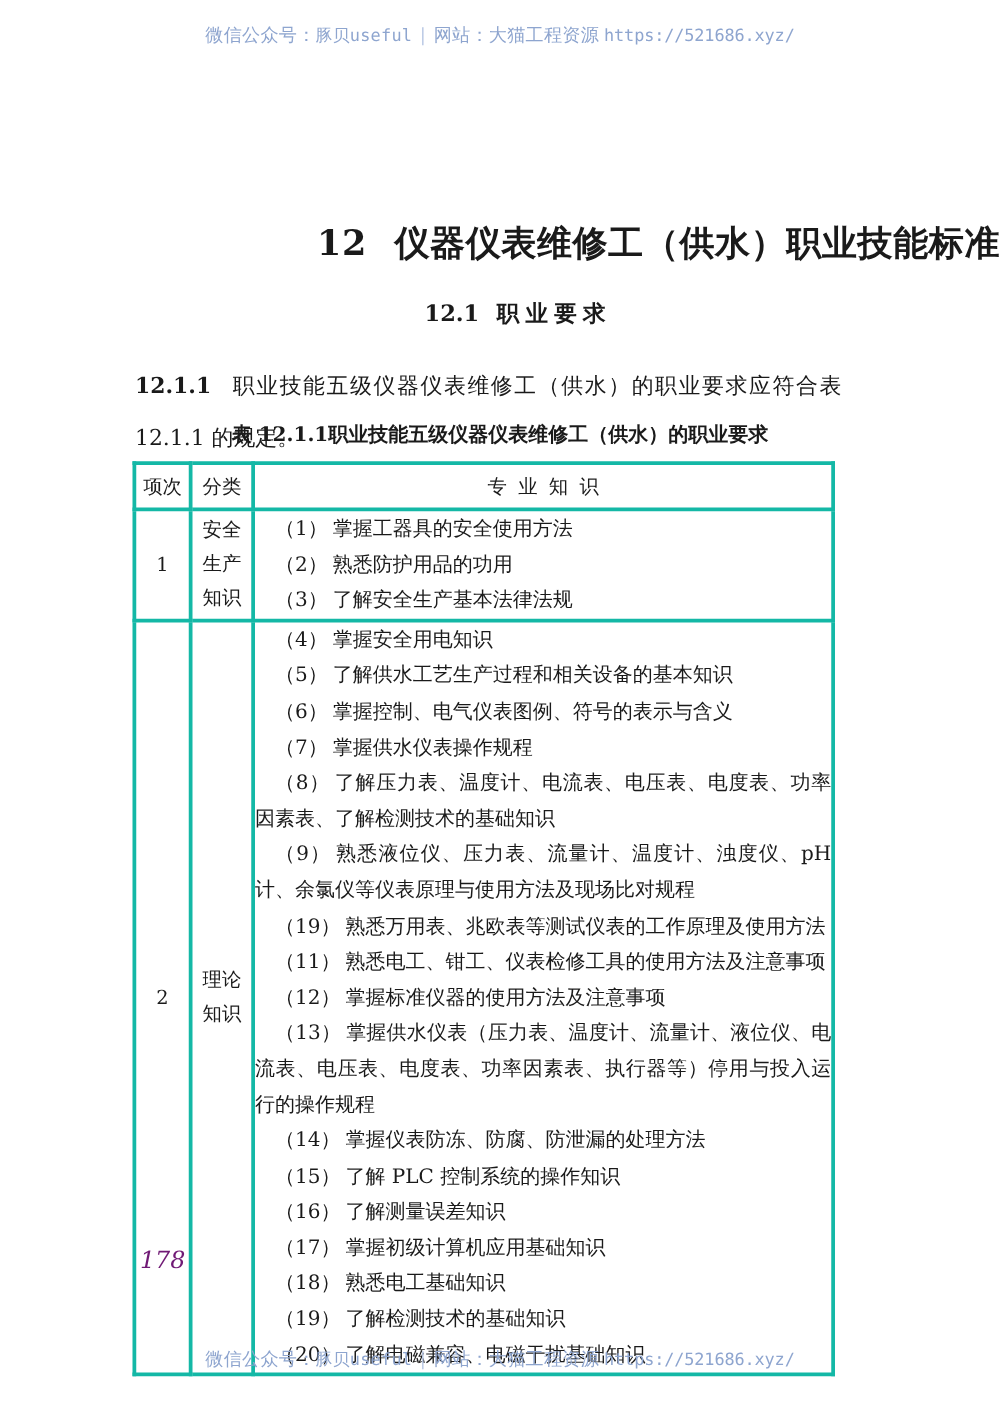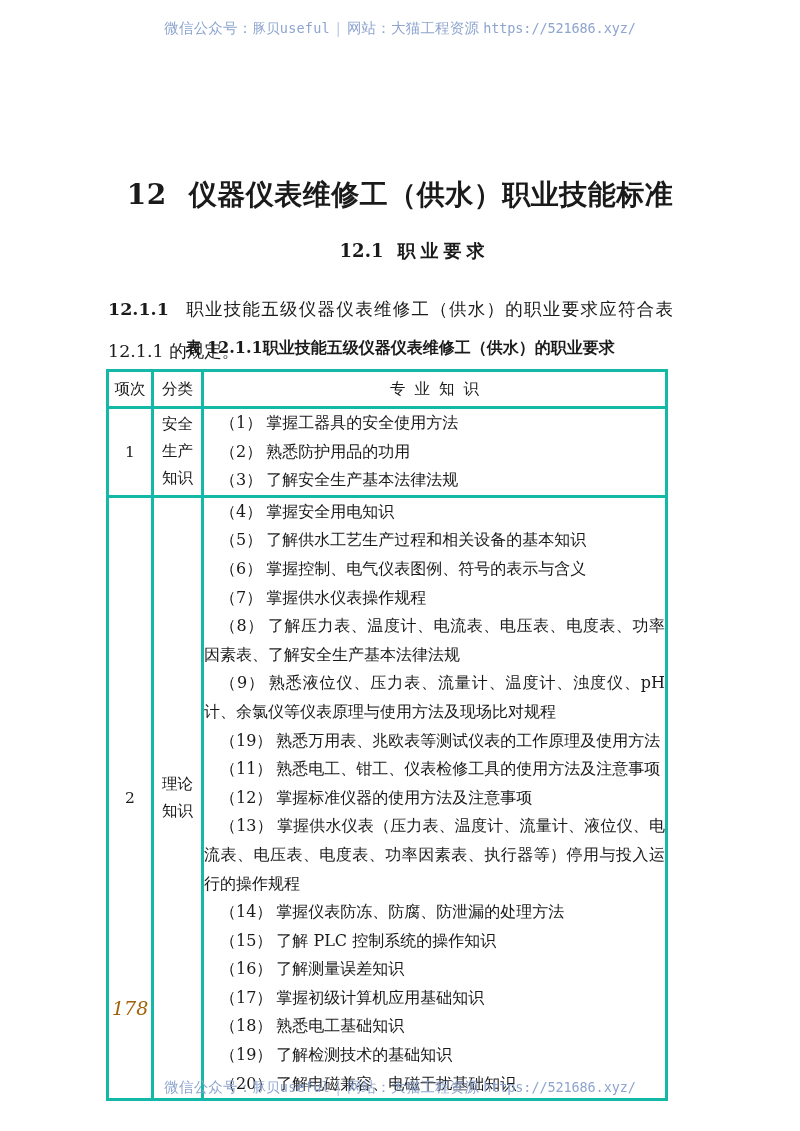--- a/index.html
+++ b/index.html
@@ -51,21 +51,21 @@
     font-family: "DejaVu Sans Mono", "Liberation Mono", monospace;
     font-size: 13.5px;
   }
 
   
   .chapter-title {
     position: absolute;
     left: 0;
     top: 157px;
     width: 800px;
-    text-align: center;
+    text-align: right;
     font-size: 28px;
     font-weight: bold;
     letter-spacing: 0.5px;
     font-family: "DejaVu Serif", "Liberation Serif", serif;
   }
   .chapter-title .num {
     padding-right: 22px;
   }
 
   .section-title {
@@ -168,21 +168,21 @@
   }
 
   
   .page-number {
     position: absolute;
     left: 112px;
     top: 997px;
     font-size: 19px;
     font-style: italic;
     font-family: "DejaVu Serif", "Liberation Serif", serif;
-    color: #a16207;
+    color: #701a75;
   }
 </style>
 </head>
 <body>
 
 <div class="page">
 
   <div class="watermark watermark-top">
     <span>微信公众号：</span><span class="wm-latin">豚贝useful</span><span class="wm-sep">|</span><span>网站：</span><span>大猫工程资源</span><span class="wm-url">https://521686.xyz/</span>
   </div>
@@ -234,21 +234,21 @@
           <td class="cell-idx">2</td>
           <td class="cell-cat">
             <span class="catline">理论</span>
             <span class="catline">知识</span>
           </td>
           <td class="cell-know">
             <p class="know-item"><span class="itm-no">（4）</span><span>掌握安全用电知识</span></p>
             <p class="know-item"><span class="itm-no">（5）</span><span>了解供水工艺生产过程和相关设备的基本知识</span></p>
             <p class="know-item"><span class="itm-no">（6）</span><span>掌握控制、电气仪表图例、符号的表示与含义</span></p>
             <p class="know-item"><span class="itm-no">（7）</span><span>掌握供水仪表操作规程</span></p>
-            <p class="know-item"><span class="itm-no">（8）</span><span>了解压力表、温度计、电流表、电压表、电度表、功率因素表、了解安全生产基本法律法规</span></p>
+            <p class="know-item"><span class="itm-no">（8）</span><span>了解压力表、温度计、电流表、电压表、电度表、功率因素表、了解检测技术的基础知识</span></p>
             <p class="know-item"><span class="itm-no">（9）</span><span>熟悉液位仪、压力表、流量计、温度计、浊度仪、pH 计、余氯仪等仪表原理与使用方法及现场比对规程</span></p>
             <p class="know-item"><span class="itm-no">（19）</span><span>熟悉万用表、兆欧表等测试仪表的工作原理及使用方法</span></p>
             <p class="know-item"><span class="itm-no">（11）</span><span>熟悉电工、钳工、仪表检修工具的使用方法及注意事项</span></p>
             <p class="know-item"><span class="itm-no">（12）</span><span>掌握标准仪器的使用方法及注意事项</span></p>
             <p class="know-item"><span class="itm-no">（13）</span><span>掌握供水仪表（压力表、温度计、流量计、液位仪、电流表、电压表、电度表、功率因素表、执行器等）停用与投入运行的操作规程</span></p>
             <p class="know-item"><span class="itm-no">（14）</span><span>掌握仪表防冻、防腐、防泄漏的处理方法</span></p>
             <p class="know-item"><span class="itm-no">（15）</span><span>了解 PLC 控制系统的操作知识</span></p>
             <p class="know-item"><span class="itm-no">（16）</span><span>了解测量误差知识</span></p>
             <p class="know-item"><span class="itm-no">（17）</span><span>掌握初级计算机应用基础知识</span></p>
             <p class="know-item"><span class="itm-no">（18）</span><span>熟悉电工基础知识</span></p>

